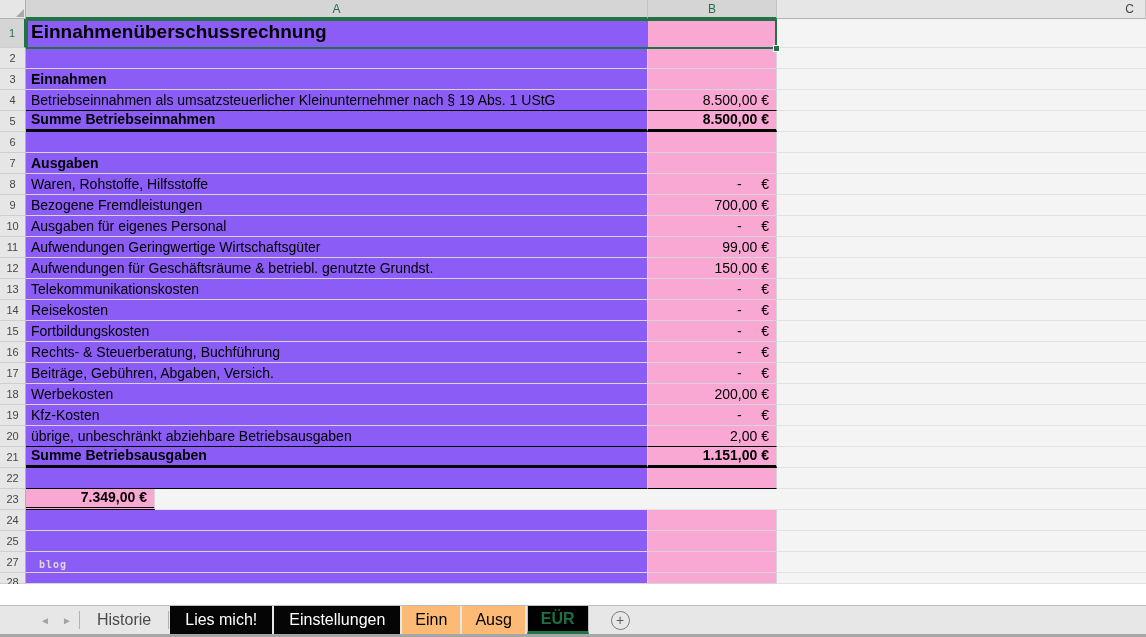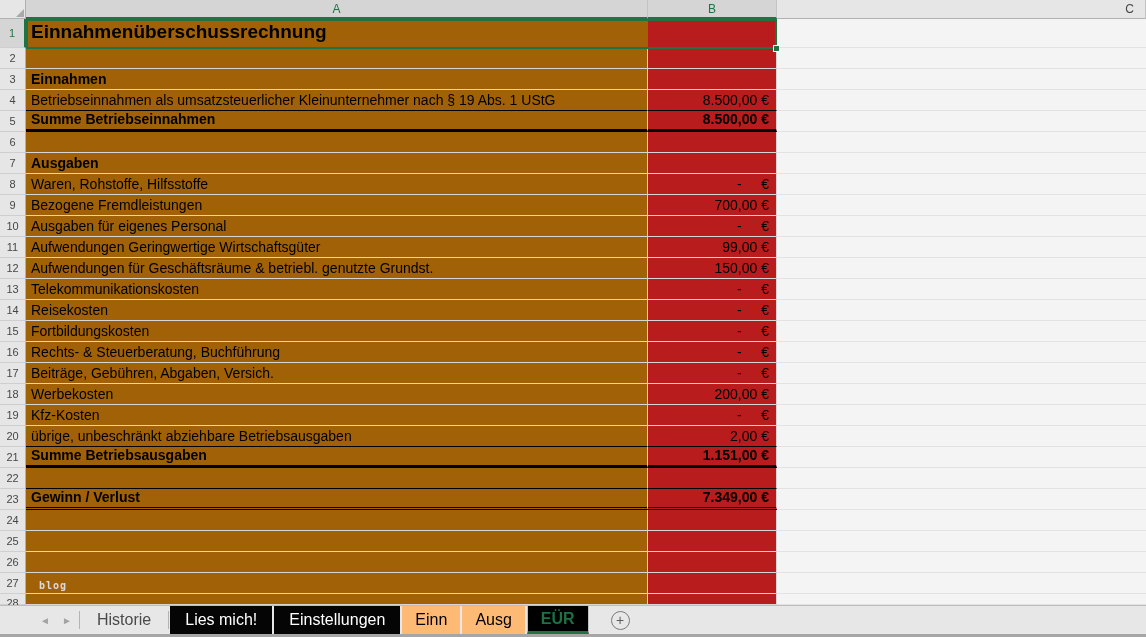--- a/index.html
+++ b/index.html
@@ -23,24 +23,24 @@
 
   
   .gridbody { position:relative; width:100%; height:586px; overflow:hidden; background:#fff; }
   .row { display:flex; height:21px; }
   .rh  { width:26px; background:#e6e6e6; border-right:1px solid #b1b1b1;
          border-bottom:1px solid #cfcfcf; color:#464646; font-size:11px;
          display:flex; align-items:center; justify-content:center; flex:0 0 26px; }
   .rh.sel { background:#d5d5d5; color:#217346; border-right:2px solid #217346; }
   .ca { width:622px; flex:0 0 622px; border-right:1px solid #d6d6d6; border-bottom:1px solid #d6d6d6;
         display:flex; align-items:flex-end; padding:0 0 2px 5px; font-size:14px; color:#000;
-        white-space:nowrap; overflow:hidden; background:#a16207; }
+        white-space:nowrap; overflow:hidden; background:#8b5cf6; }
   .cb { width:129px; flex:0 0 129px; border-right:1px solid #d6d6d6; border-bottom:1px solid #d6d6d6;
         display:flex; align-items:flex-end; justify-content:flex-end; padding:0 7px 2px 0;
-        font-size:14px; color:#000; white-space:pre; background:#b91c1c; }
+        font-size:14px; color:#000; white-space:pre; background:#f9a8d4; }
   .cc { flex:1; background:#f4f4f4; border-bottom:1px solid #e2e2e2; }
 
   .row.title { height:29px; }
   .row.title .ca { font-size:19px; font-weight:700; border-right:none; padding-bottom:4px; }
   .row.section .ca, .row.total .ca, .row.result .ca { font-weight:700; }
   .row.total .cb, .row.result .cb { font-weight:700; }
 
   .row.b-thin  .ca, .row.b-thin  .cb { border-bottom:1px solid #000; }
   .row.b-thick .ca, .row.b-thick .cb { border-bottom:3px solid #000; }
   .row.b-double .ca, .row.b-double .cb { border-bottom:3px double #000; }
@@ -265,44 +265,33 @@
       <div class="row empty b-thin">
         <div class="rh">22</div>
         <div class="ca">
           <span></span>
         </div>
         <div class="cb"></div>
         <div class="cc"></div>
       </div>
       <div class="row result b-double">
         <div class="rh">23</div>
-        <div class="ca">
-          <span>Gewinn / Verlust</span>
-        </div>
         <div class="cb">7.349,00 €</div>
         <div class="cc"></div>
       </div>
       <div class="row empty">
         <div class="rh">24</div>
         <div class="ca">
           <span></span>
         </div>
         <div class="cb"></div>
         <div class="cc"></div>
       </div>
       <div class="row empty">
         <div class="rh">25</div>
-        <div class="ca">
-          <span></span>
-        </div>
-        <div class="cb"></div>
-        <div class="cc"></div>
-      </div>
-      <div class="row empty">
-        <div class="rh">26</div>
         <div class="ca">
           <span></span>
         </div>
         <div class="cb"></div>
         <div class="cc"></div>
       </div>
       <div class="row watermark">
         <div class="rh">27</div>
         <div class="ca">
           <span>blog</span>

